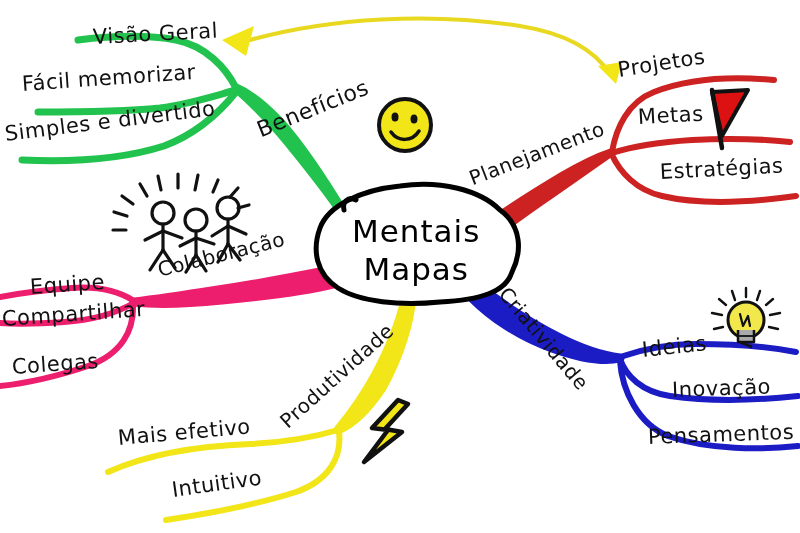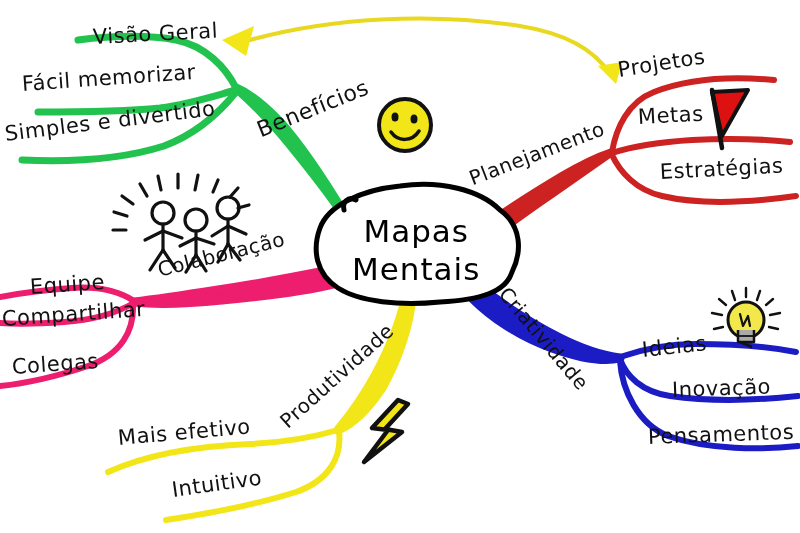--- a/index.html
+++ b/index.html
@@ -172,22 +172,22 @@
       </g>
     </g>
 
     <g>
       <path d="M 398 400 L 372 428 L 388 430 L 364 462 L 402 432 L 385 429 L 408 404 Z" fill="#F2E518" stroke="#111111" stroke-width="4.5" stroke-linejoin="round"></path>
     </g>
 
   </svg>
 
   <div class="central-text" style="left: 352px; top: 212px;">
+    <div>Mentais</div>
     <div>Mapas</div>
-    <div>Mentais</div>
   </div>
 
   <div class="label" style="left: 258px; top: 118px; font-size: 22px; transform: rotate(-22deg);">Benefícios</div>
   <div class="label" style="left: 93px; top: 25px; font-size: 21px; transform: rotate(-3deg);">Visão Geral</div>
   <div class="label" style="left: 22px; top: 72px; font-size: 21px; transform: rotate(-4deg);">Fácil memorizar</div>
   <div class="label" style="left: 5px; top: 122px; font-size: 21px; transform: rotate(-7deg);">Simples e divertido</div>
 
   <div class="label" style="left: 470px; top: 167px; font-size: 20px; transform: rotate(-21deg);">Planejamento</div>
   <div class="label" style="left: 618px; top: 58px; font-size: 21px; transform: rotate(-9deg);">Projetos</div>
   <div class="label" style="left: 638px; top: 105px; font-size: 21px; transform: rotate(-3deg);">Metas</div>

